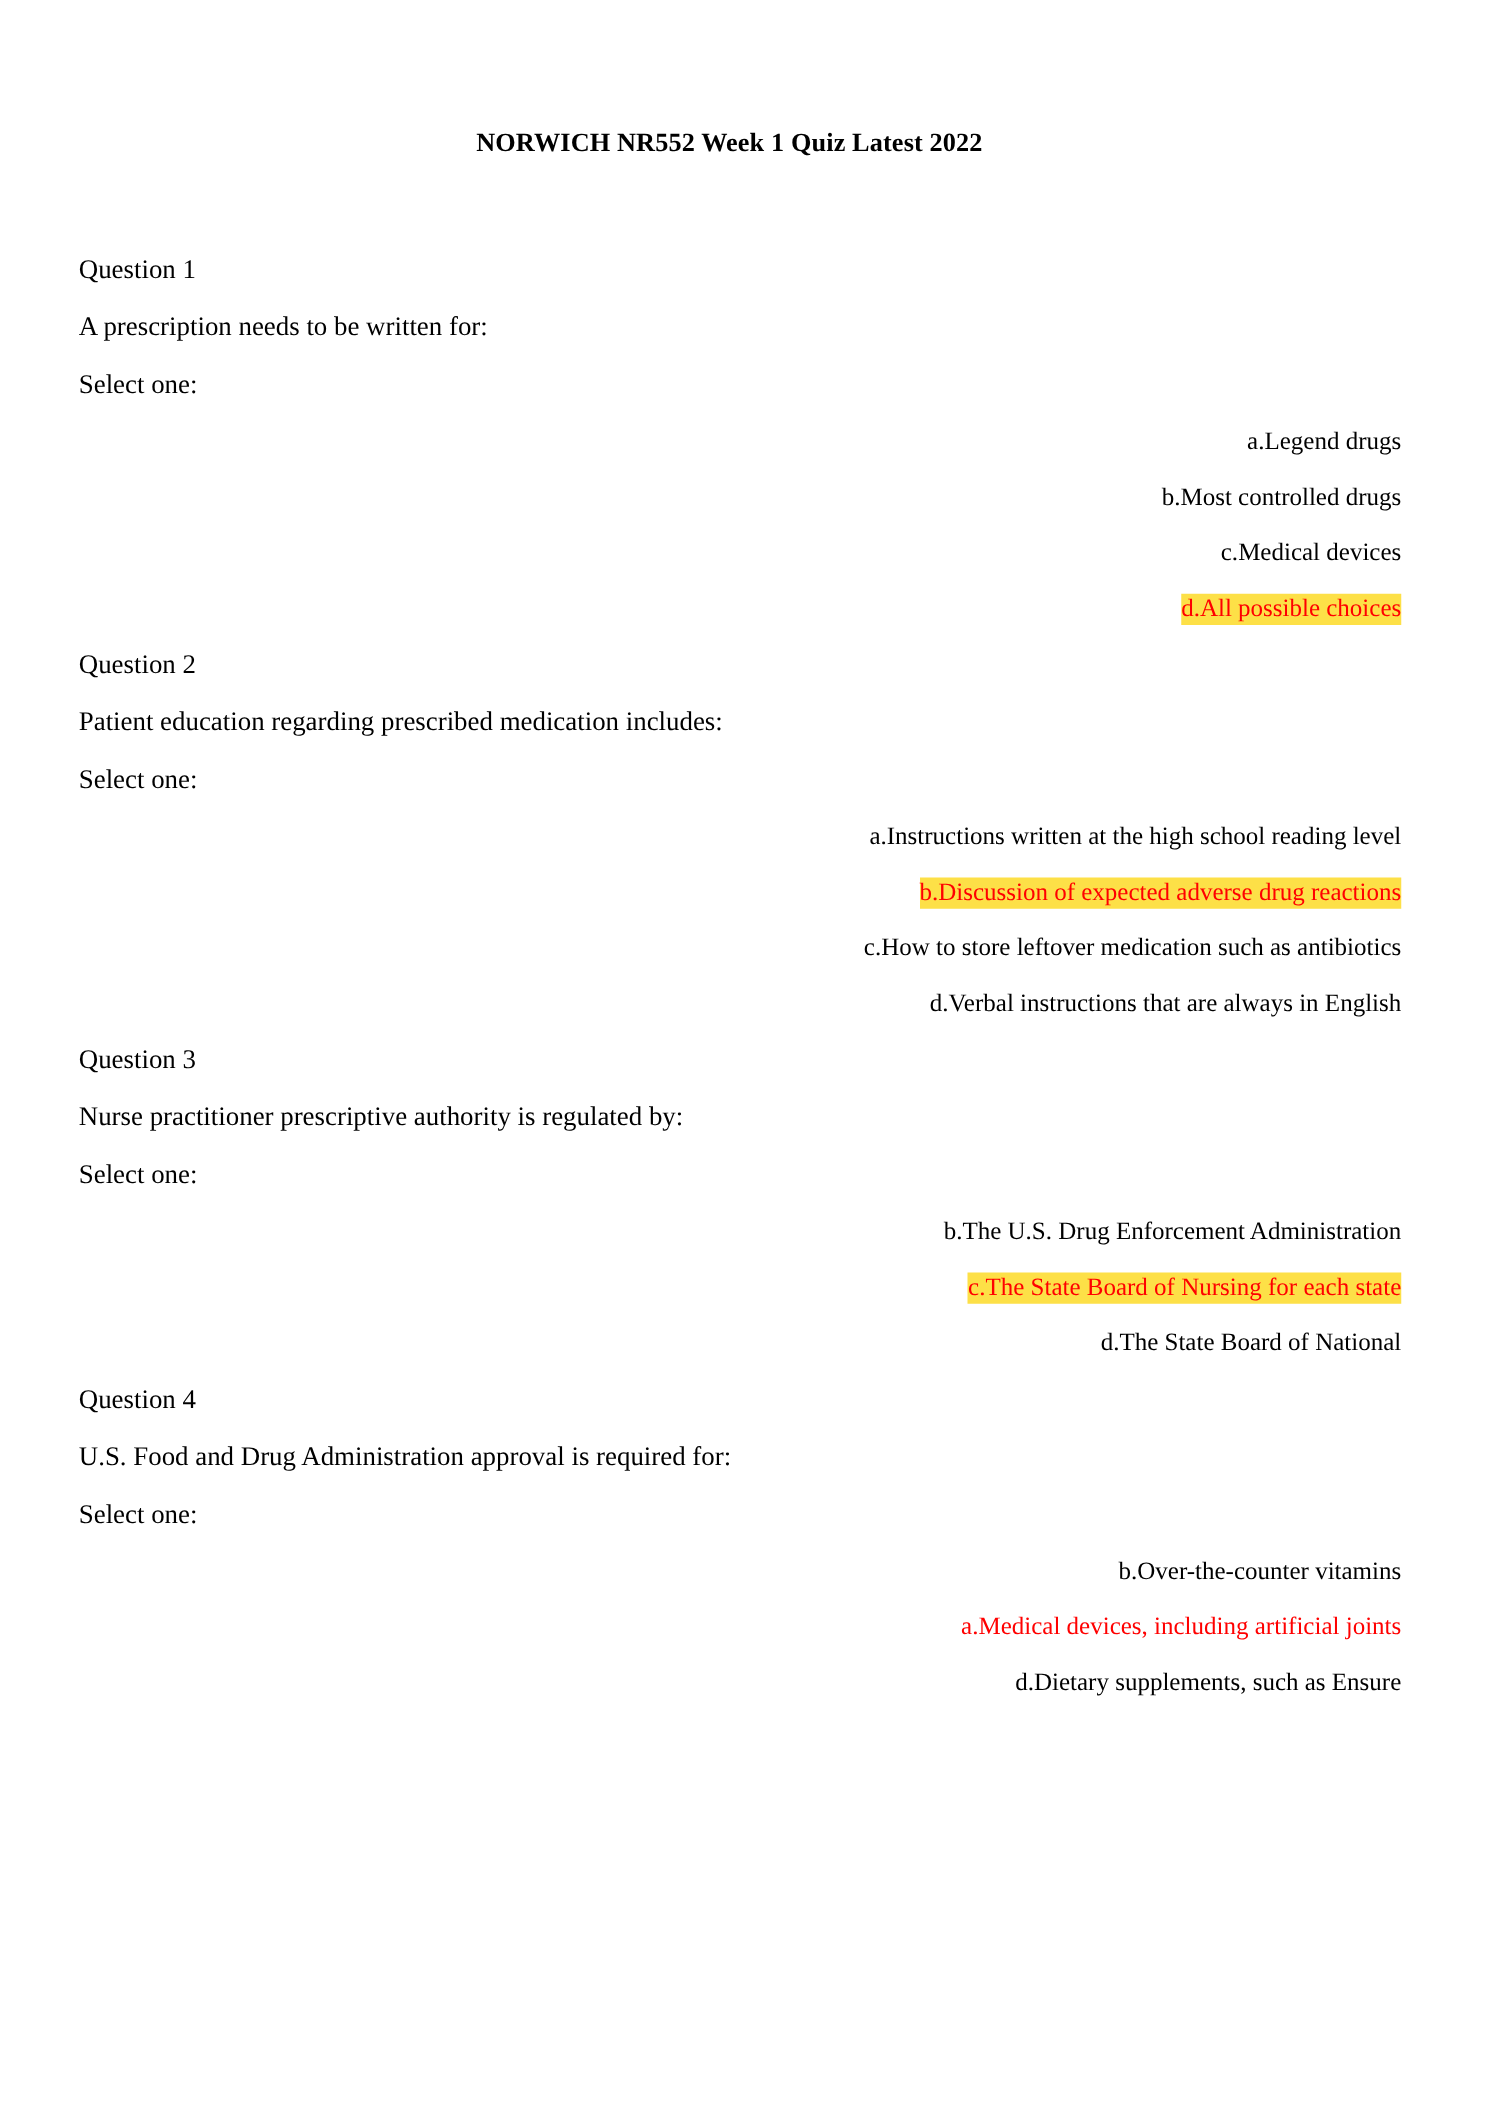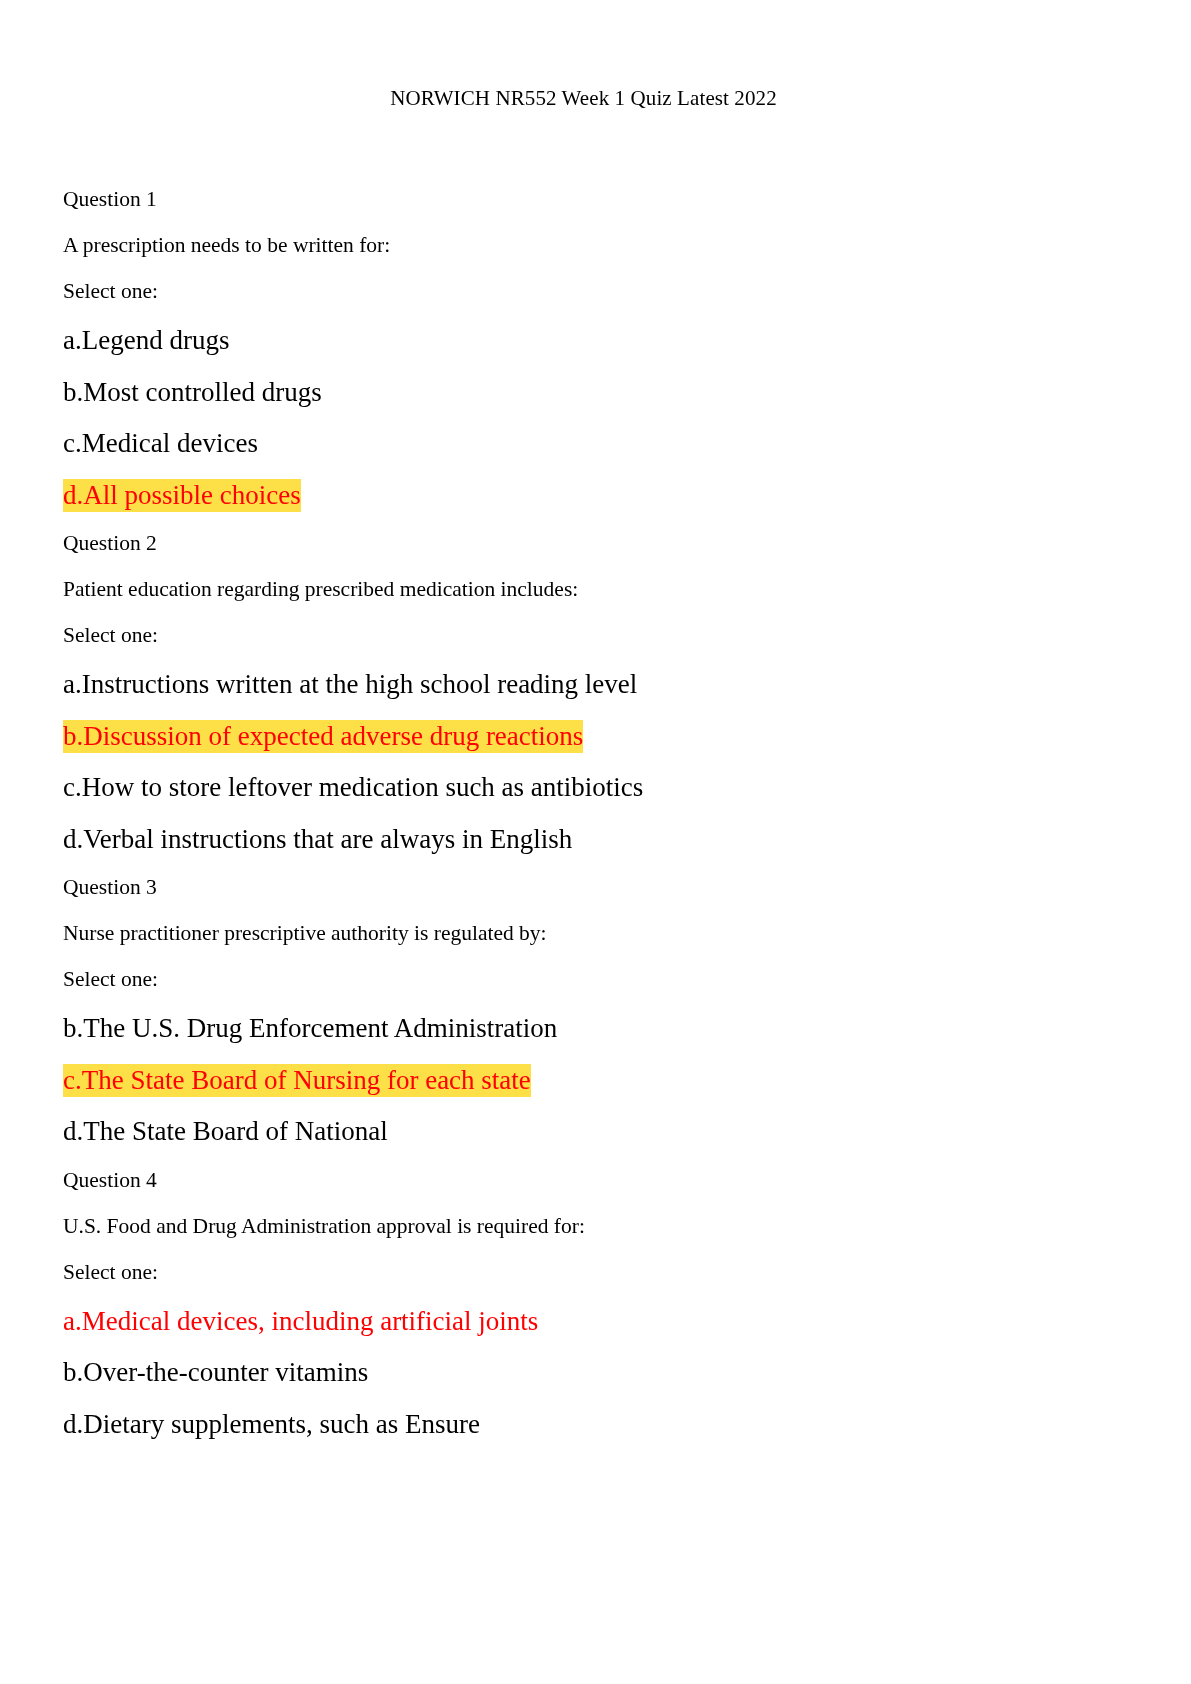--- a/index.html
+++ b/index.html
@@ -18,23 +18,23 @@
   .page {
     width: 1191px;
     height: 1684px;
     box-sizing: border-box;
     padding: 0;
     position: relative;
   }
   .doc-title {
     text-align: center;
     font-size: 21px;
-    font-weight: normal;
+    font-weight: bold;
     letter-spacing: 0.1px;
-    margin: 0;
+    margin: 16px;
     padding-top: 86px;
     padding-right: 24px;
   }
   .content {
     margin-top: 78px;
     padding-left: 63px;
     padding-right: 70px;
   }
   .line {
     font-size: 21.5px;
@@ -45,22 +45,23 @@
   .q-head {
     font-size: 21.5px;
   }
   .stem {
     font-size: 21.5px;
   }
   .select-one {
     font-size: 21.5px;
   }
   .opt {
-    font-size: 27px;
+    font-size: 20px;
     display: block;
+    text-align: right;
   }
   .hl {
     background: #fde047;
     color: #ff0000;
     box-decoration-break: clone;
     -webkit-box-decoration-break: clone;
     padding: 1px 0 2px 0;
   }
   .redonly {
     color: #ff0000;
@@ -97,18 +98,18 @@
     <div class="line q-head">Question 3</div>
     <div class="line stem">Nurse practitioner prescriptive authority is regulated by:</div>
     <div class="line select-one">Select one:</div>
     <div class="line opt"><span class="opt-inner"><span>b.</span><span>The U.S. Drug Enforcement Administration</span></span></div>
     <div class="line opt"><span class="opt-inner hl"><span>c.</span><span>The State Board of Nursing for each state</span></span></div>
     <div class="line opt"><span class="opt-inner"><span>d.</span><span>The State Board of National</span></span></div>
 
     <div class="line q-head">Question 4</div>
     <div class="line stem">U.S. Food and Drug Administration approval is required for:</div>
     <div class="line select-one">Select one:</div>
+    <div class="line opt"><span class="opt-inner"><span>b.</span><span>Over-the-counter vitamins</span></span></div>
     <div class="line opt"><span class="opt-inner redonly"><span>a.</span><span>Medical devices, including artificial joints</span></span></div>
-    <div class="line opt"><span class="opt-inner"><span>b.</span><span>Over-the-counter vitamins</span></span></div>
     <div class="line opt"><span class="opt-inner"><span>d.</span><span>Dietary supplements, such as Ensure</span></span></div>
   </div>
 
 </div>
 
 </body></html>

